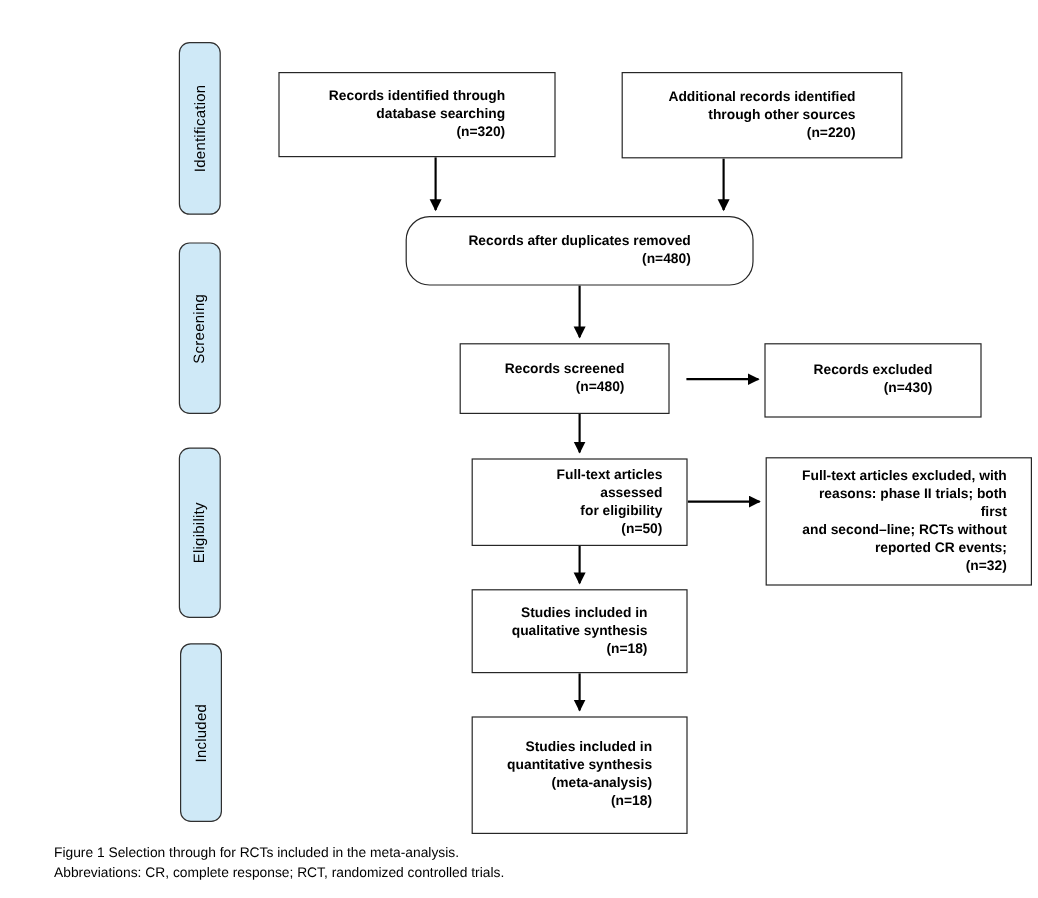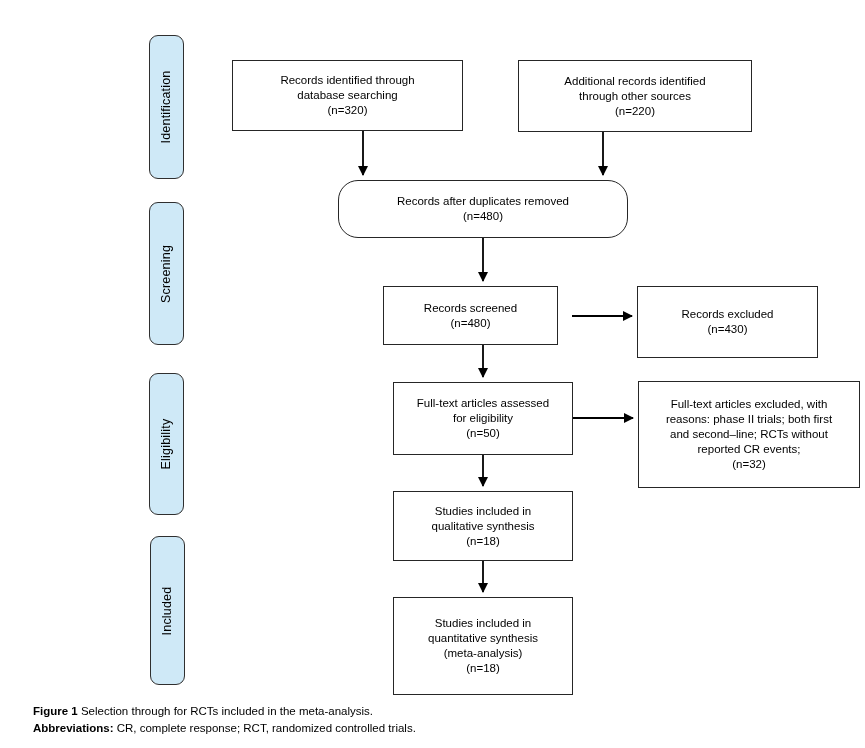--- a/index.html
+++ b/index.html
@@ -28,35 +28,36 @@
     font-size: 12.5px;
     letter-spacing: 0.2px;
   }
   .fbox {
     position: absolute;
     background: var(--box-fill, #ffffff);
     border: 1.4px solid var(--box-border, #262626);
     display: flex;
     align-items: center;
     justify-content: center;
-    text-align: center;
+    text-align: right;
     font-size: 11.5px;
     line-height: 15px;
     white-space: pre-line;
     padding: 2px 20px;
     box-sizing: border-box;
+    font-weight: bold;
   }
   .caption {
     position: absolute;
     left: 33px;
     top: 703px;
     font-size: 11.5px;
     line-height: 17px;
   }
-  .caption b { font-weight: bold; }
+  .caption b { font-weight: normal; margin-left: 12px; }
   line { stroke: var(--arrow, #000000); stroke-width: 1.8; }
 </style>
 </head>
 <body>
 
 <div class="canvas" style="--bg: #ffffff; --stage-fill: #cfe9f7; --stage-border: #2f2f2f; --box-fill: #ffffff; --box-border: #262626; --arrow: #000000; --text: #000000;">
 
   <svg class="arrows" viewBox="0 0 865 748" xmlns="http://www.w3.org/2000/svg">
     <defs>
       <marker id="ah" markerUnits="userSpaceOnUse" markerWidth="11" markerHeight="11" refX="9" refY="5" orient="auto">
@@ -89,21 +90,21 @@
   <div class="fbox" style="left:232px; top:60px;  width:231px; height:71px;">Records identified through
 database searching
 (n=320)</div>
   <div class="fbox" style="left:518px; top:60px;  width:234px; height:72px;">Additional records identified
 through other sources
 (n=220)</div>
   <div class="fbox" style="left:338px; top:180px; width:290px; height:58px;border-radius:20px;">Records after duplicates removed
 (n=480)</div>
   <div class="fbox" style="left:383px; top:286px; width:175px; height:59px;">Records screened
 (n=480)</div>
-  <div class="fbox" style="left:637px; top:286px; width:181px; height:72px;">Records excluded
+  <div class="fbox" style="left:637px; top:286px; width:181px; height:62px;">Records excluded
 (n=430)</div>
   <div class="fbox" style="left:393px; top:382px; width:180px; height:73px;">Full-text articles assessed
 for eligibility
 (n=50)</div>
   <div class="fbox" style="left:638px; top:381px; width:222px; height:107px;">Full-text articles excluded, with
 reasons: phase II trials; both first
 and second–line; RCTs without
 reported CR events;
 (n=32)</div>
   <div class="fbox" style="left:393px; top:491px; width:180px; height:70px;">Studies included in

